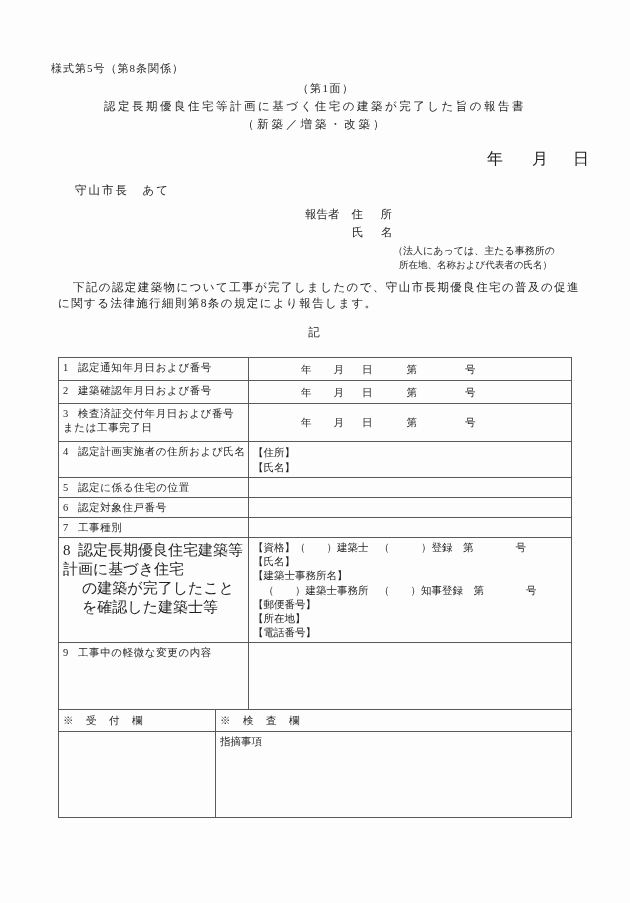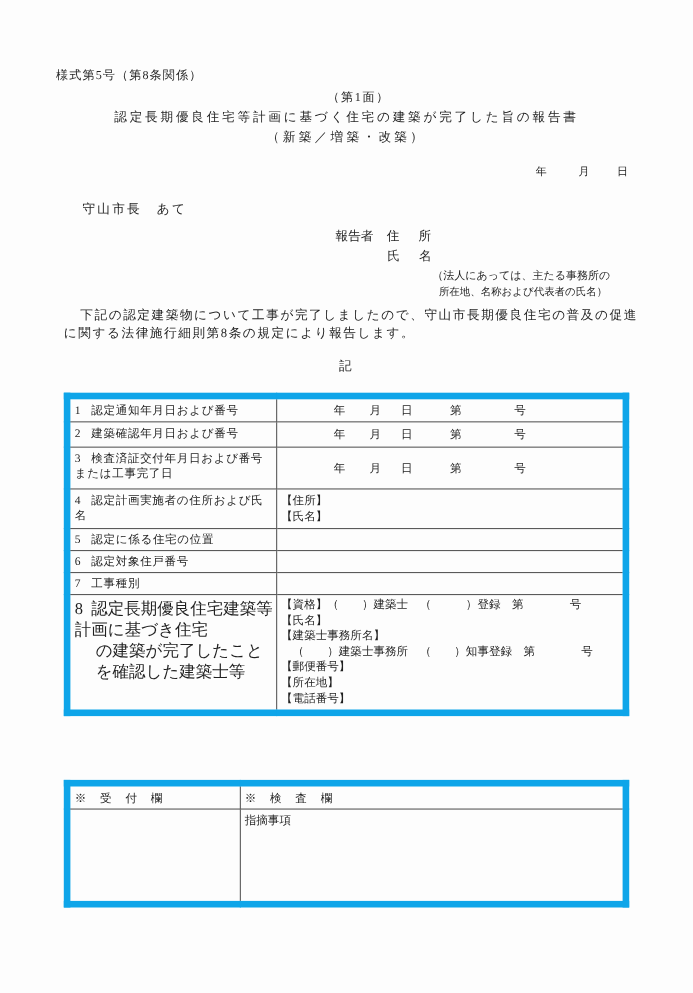--- a/index.html
+++ b/index.html
@@ -8,41 +8,41 @@
     font-family:"Liberation Serif","DejaVu Serif",serif;
     color:#1f1f1f;overflow:hidden;
   }
   .abs{position:absolute;white-space:nowrap;}
   .center{position:absolute;left:0;width:630px;text-align:center;white-space:nowrap;}
 
   .form-number{left:51px;top:61px;font-size:11px;letter-spacing:1px;}
   .page-label{top:81px;font-size:11px;letter-spacing:1.5px;margin-left:11px;}
   .doc-title{top:99px;font-size:11.5px;letter-spacing:2.5px;}
   .doc-subtitle{top:117px;font-size:11.5px;letter-spacing:3px;}
-  .date-line{left:487px;top:149px;font-size:10px;}
+  .date-line{left:487px;top:149px;font-size:16px;}
   .date-line .hd-m{margin-left:29px;}
   .date-line .hd-d{margin-left:25px;}
   .addressee{left:75px;top:183px;font-size:11.5px;letter-spacing:2px;}
 
   .reporter{left:305px;top:207px;font-size:11.5px;}
   .rep-line1 .rep-field{margin-left:12px;letter-spacing:3px;}
   .rep-line2{margin-top:3px;margin-left:47px;letter-spacing:3px;}
   .rep-note{margin-top:4px;margin-left:88px;font-size:10px;}
   .rep-note2{margin-top:1px;margin-left:94px;font-size:9.5px;}
 
   .body-para{left:58px;top:279px;width:514px;font-size:11.5px;letter-spacing:1.4px;line-height:16px;}
   .body-l1{text-indent:15px;white-space:nowrap;}
   .body-l2{white-space:nowrap;}
   .ki{top:325px;font-size:11.5px;letter-spacing:2px;}
 
   table{border-collapse:collapse;table-layout:fixed;position:absolute;left:58px;width:514px;background:#fdfdfd;}
   .main-table{top:357px;}
   .footer-table{top:709px;}
   td{border:1px solid #5a5a5a;vertical-align:top;padding:0;font-size:10.5px;}
-  table{border:6px solid #0ea5e9;}
+  table{border:1px solid #0ea5e9;}
 
   .c-label{padding:3px 2px 2px 4px;letter-spacing:0.6px;}
   .no{display:inline-block;width:15px;}
   .lab2{}
   .lab8,.lab8-2{font-size:15px;letter-spacing:0;}
   .lab8-2{margin-left:19px;}
 
   .c-value{padding:3px 2px 2px 4px;}
   .v-mid{vertical-align:middle;}
   .ymd{padding-left:48px;white-space:nowrap;}
@@ -164,20 +164,26 @@
         <div>【資格】（　　）建築士　（　　　）登録　第　　　　号</div>
         <div>【氏名】</div>
         <div>【建築士事務所名】</div>
         <div>　（　　）建築士事務所　（　　）知事登録　第　　　　号</div>
         <div>【郵便番号】</div>
         <div>【所在地】</div>
         <div>【電話番号】</div>
       </td>
     </tr>
 
+    <tr style="height:73px">
+      <td class="c-label">
+        <span class="no">9</span><span>工事中の軽微な変更の内容</span>
+      </td>
+      <td class="c-value"></td>
+    </tr>
   </tbody>
     </table>
 
   <table class="footer-table">
     <colgroup>
         <col style="width:157px">
         <col>
       </colgroup>
     <tbody>
         <tr class="f-head" style="height:22px">

